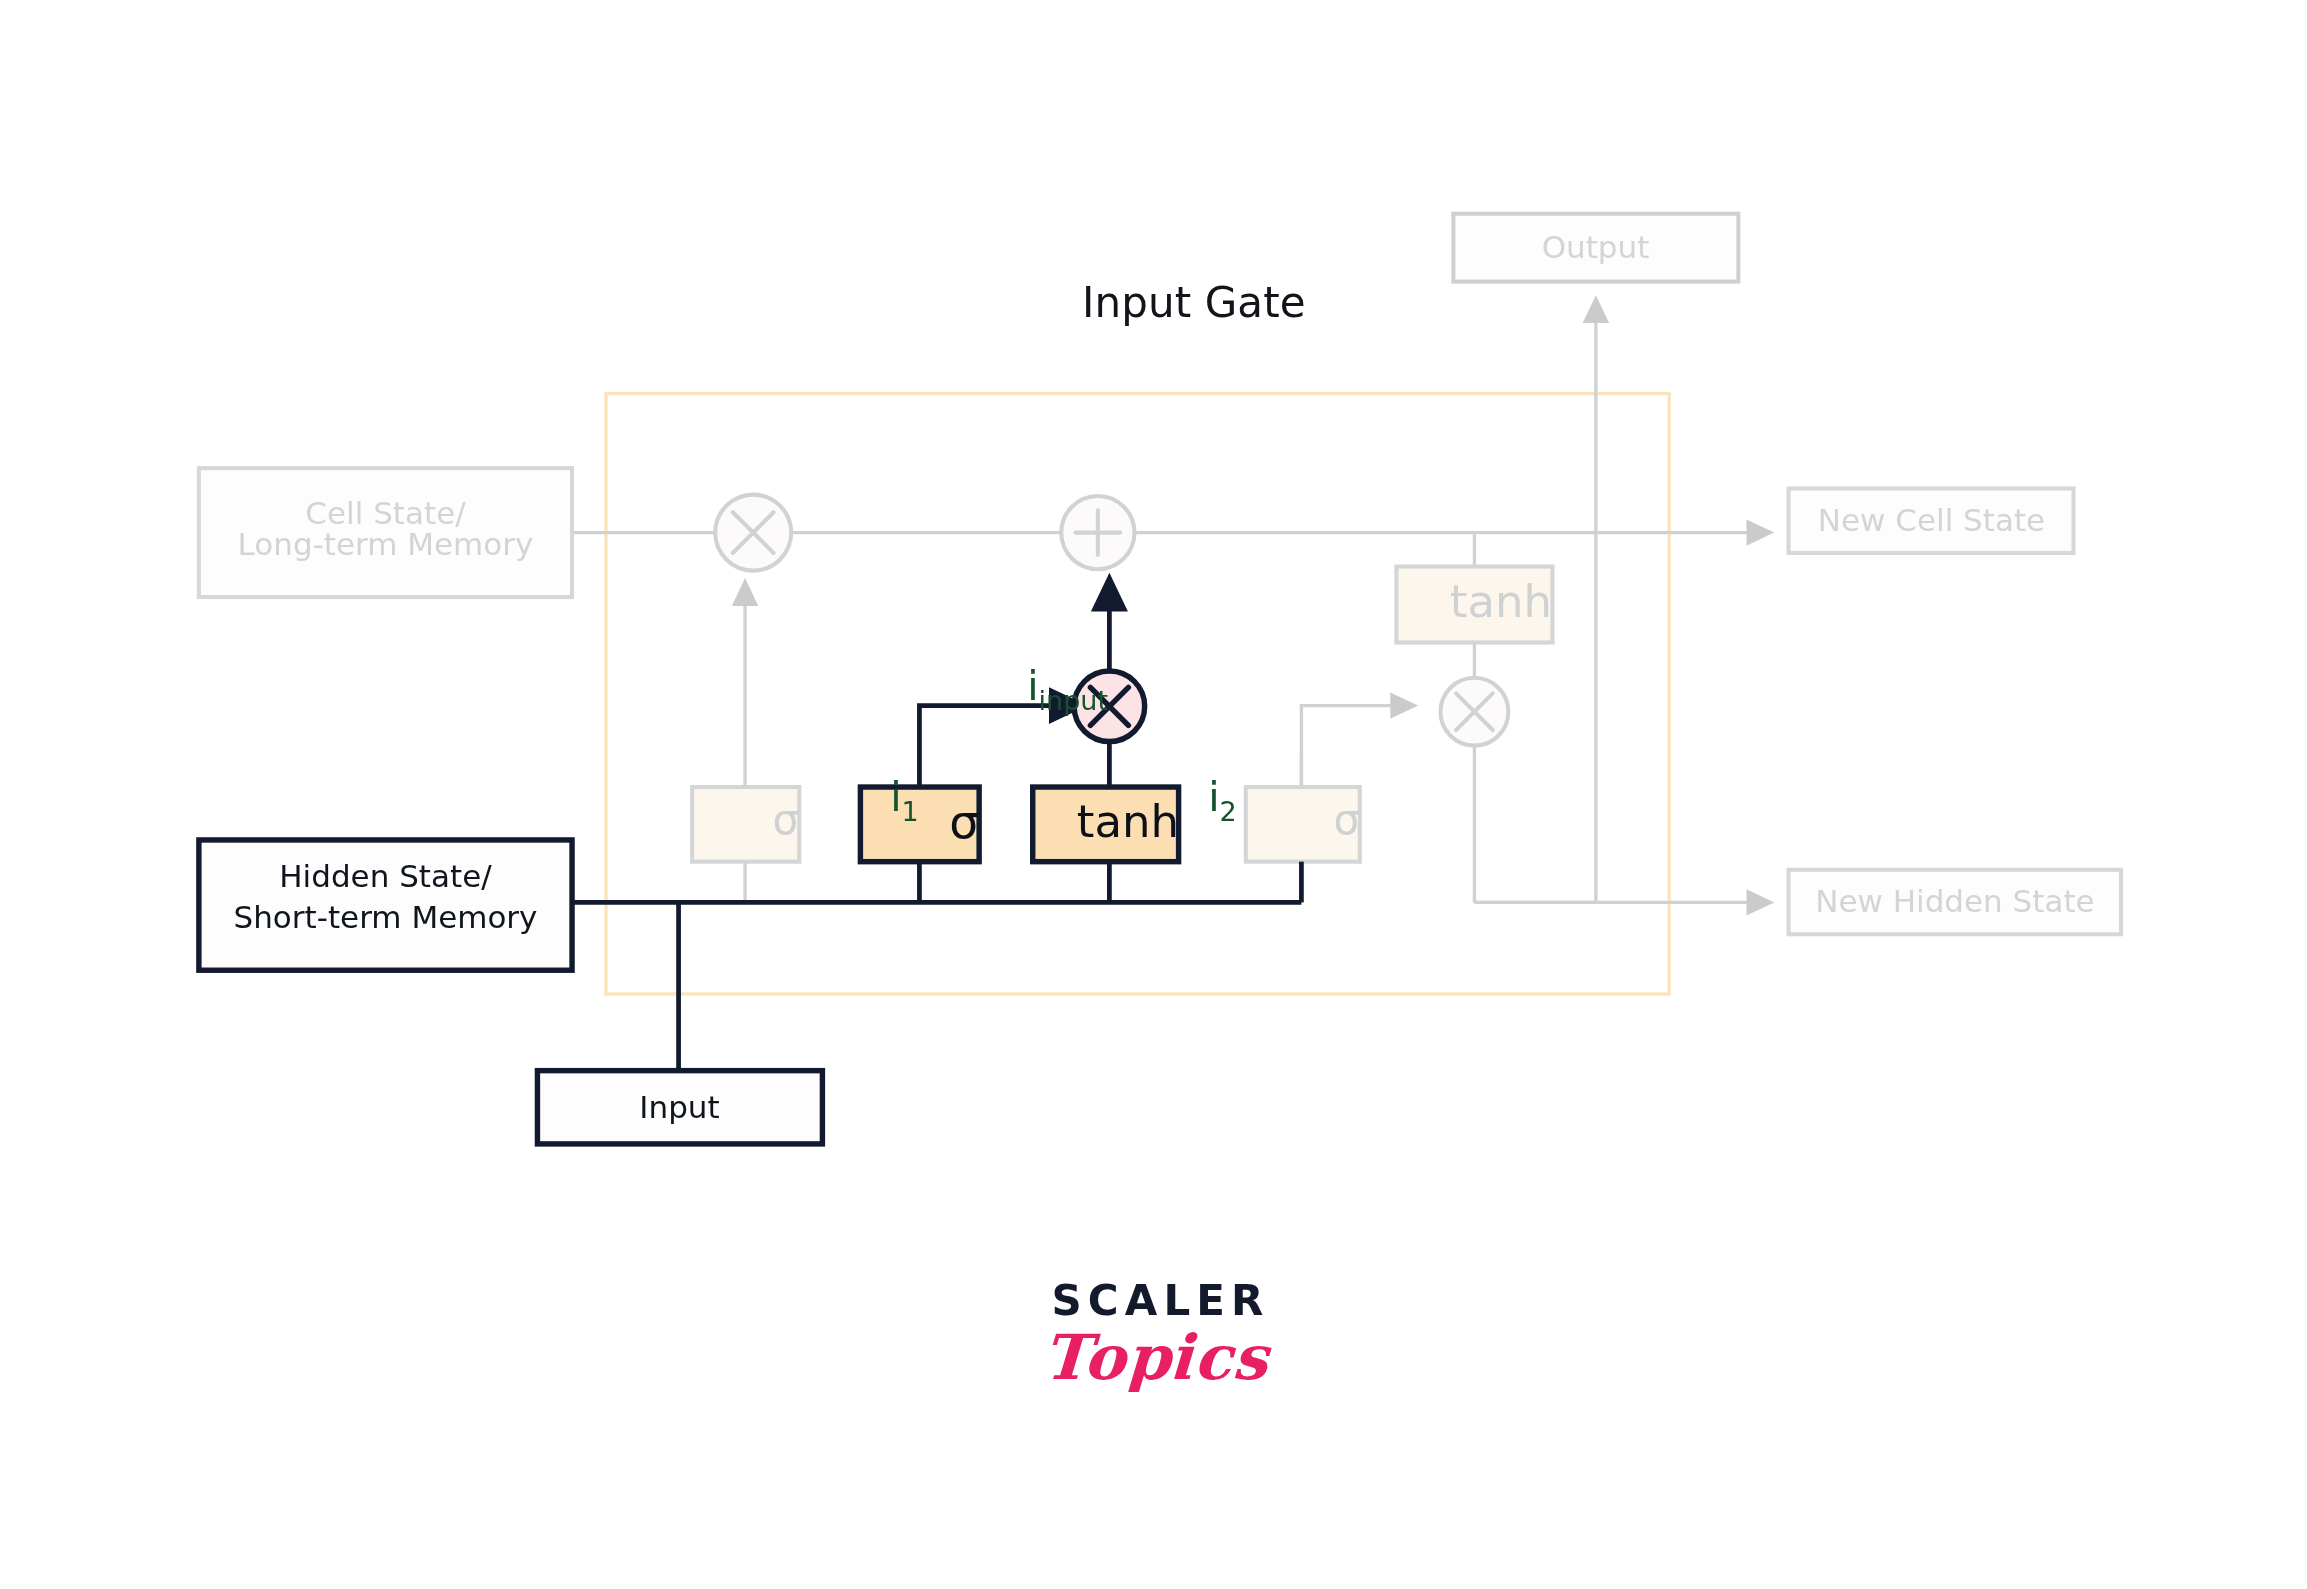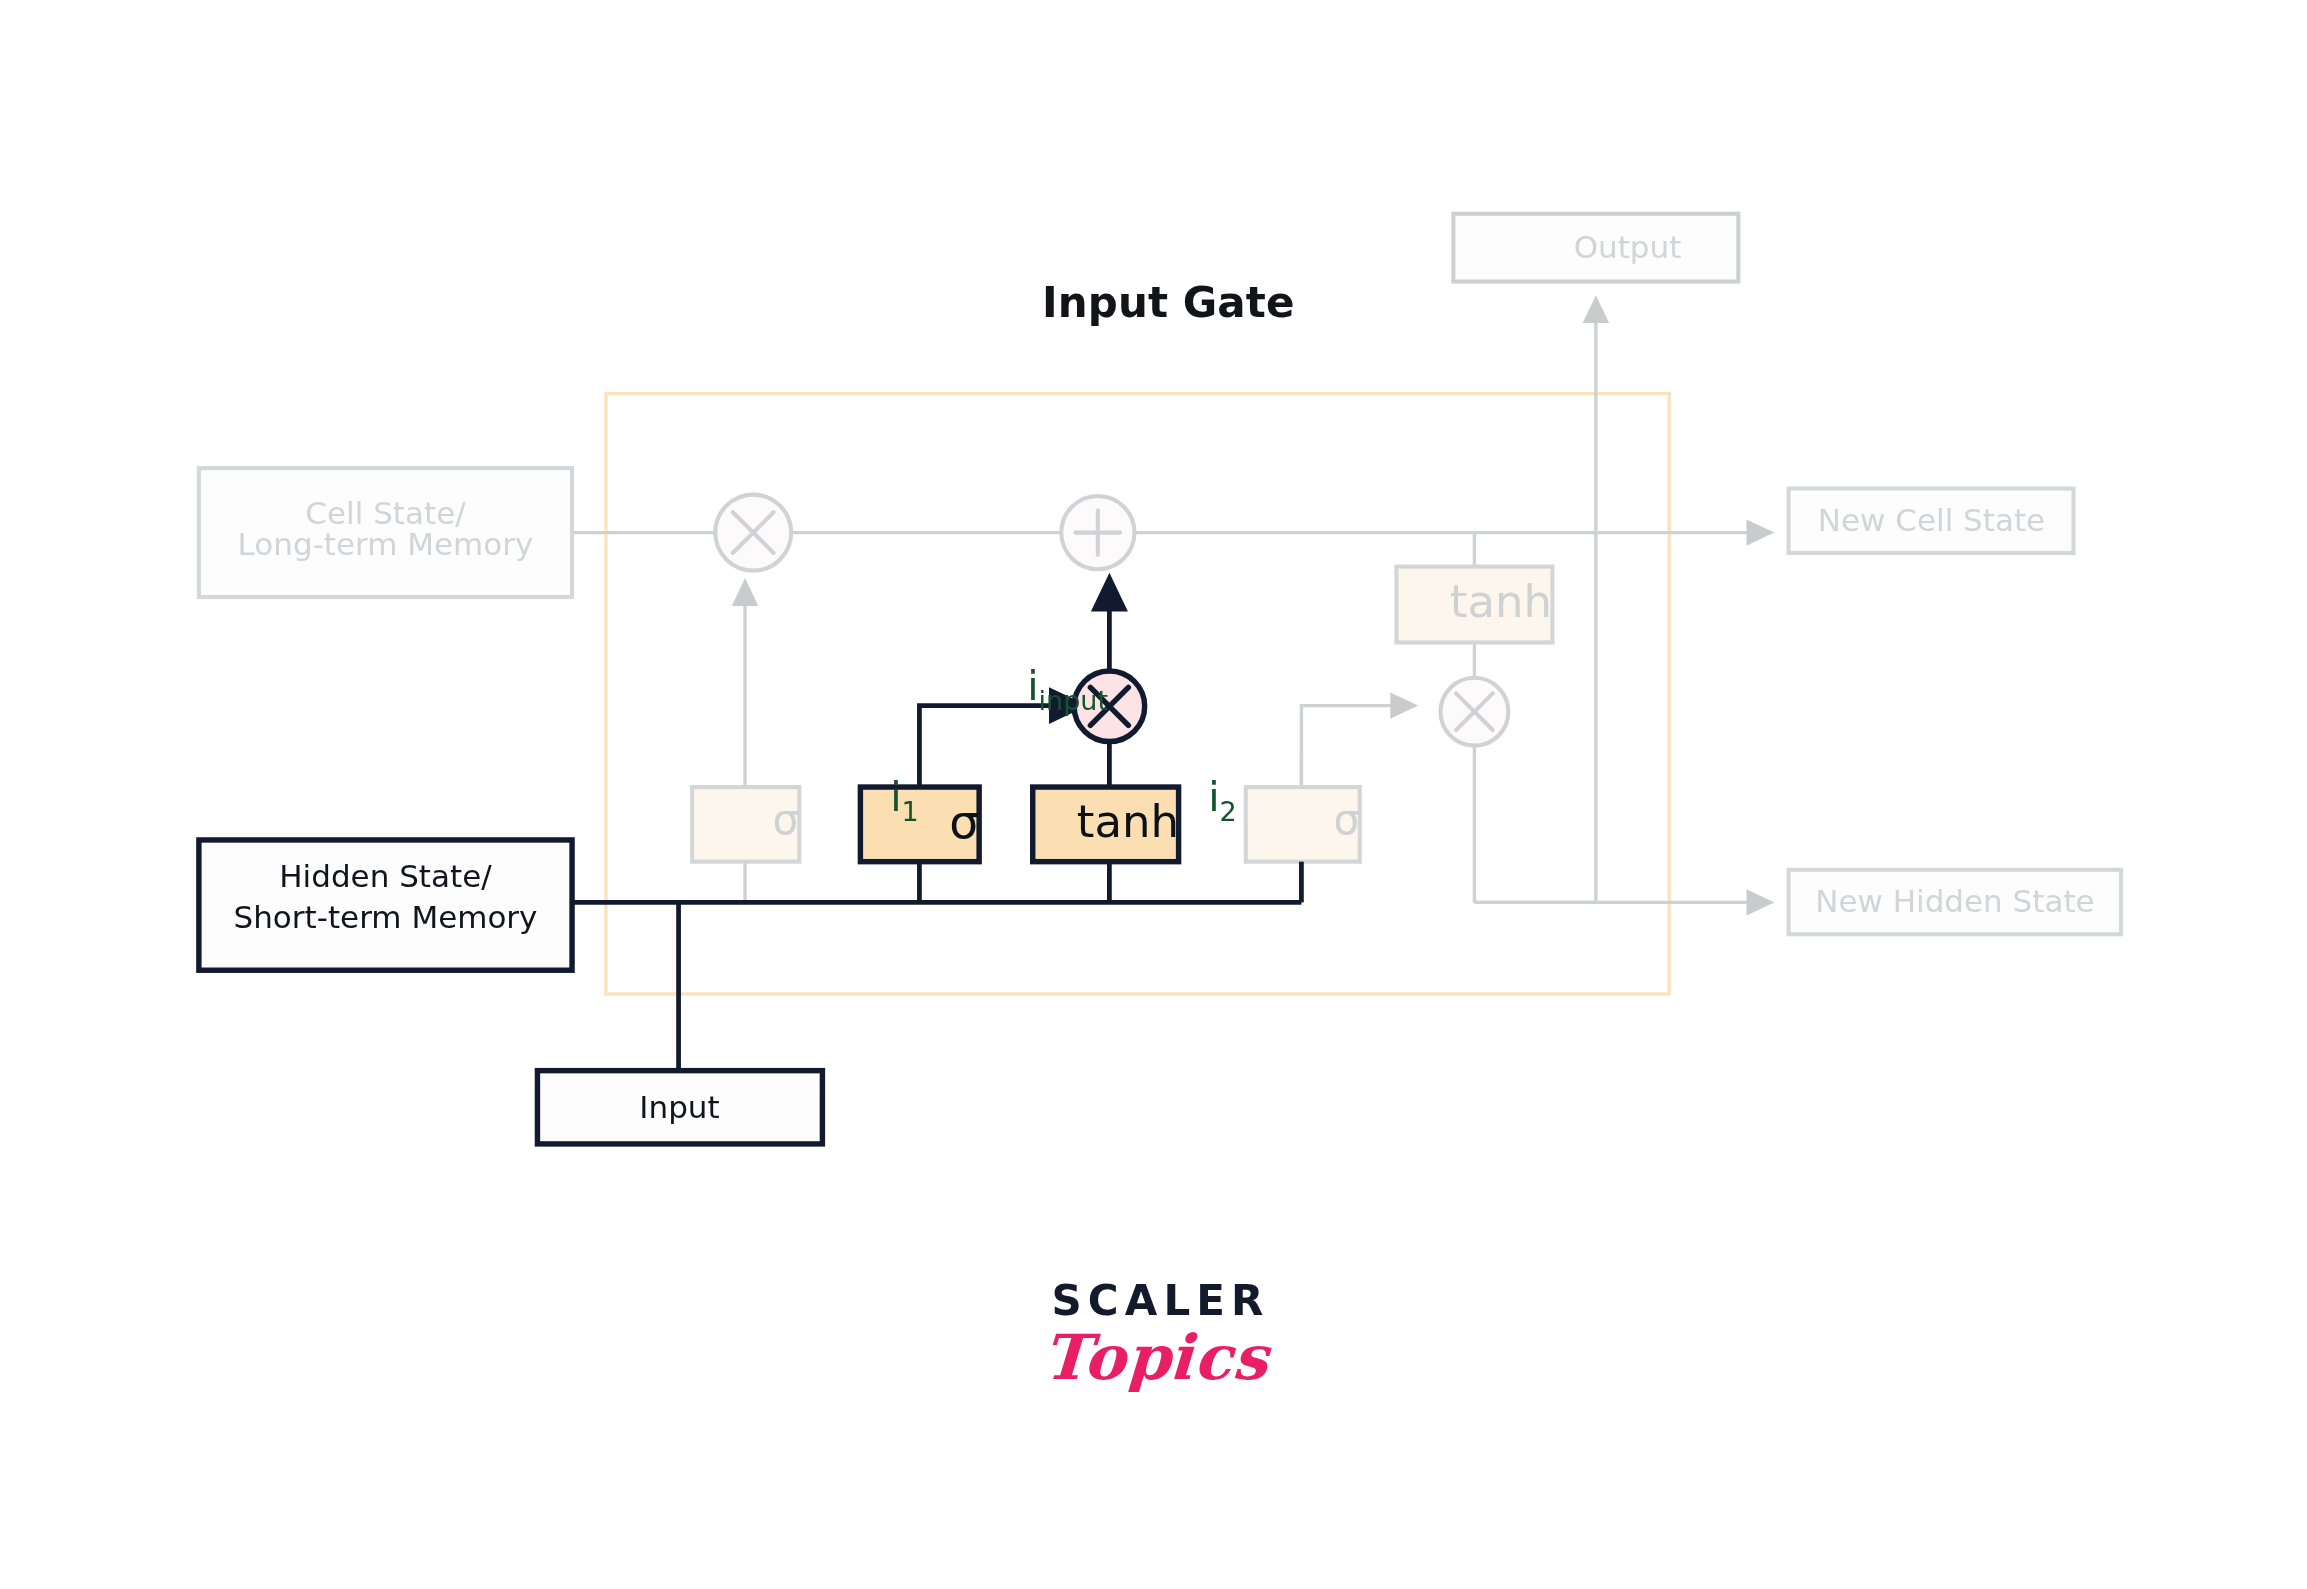--- a/index.html
+++ b/index.html
@@ -7,22 +7,23 @@
     width:2307px;height:1589px;
     font-family:"DejaVu Sans","Liberation Sans",sans-serif;
     overflow:hidden;position:relative;
   }
   #stage{position:absolute;inset:0;width:2307px;height:1589px;background:#fff;}
   svg.canvas{position:absolute;left:0;top:0;width:2307px;height:1589px;}
 
   .txt{position:absolute;white-space:pre;}
 
   .title{
-    font-size:42px;font-weight:700;color:#111418;
+    font-size:42px;font-weight:400;color:#111418;
     letter-spacing:0.1px;
+    margin-left:40px;
   }
 
   
   .boxlabel{font-size:31px;line-height:1.22;text-align:center;}
   .boxlabel.dim{color:#d2d4d6;}
   .boxlabel.dark{color:#10141c;}
 
   .fnlabel{font-size:42px;line-height:1;text-align:right;}
   .fnlabel.dim{color:#cfd1d3;}
   .fnlabel.dark{color:#0d1117;}
@@ -159,21 +160,21 @@
   <div class="txt title" style="left:1042px;top:278px;">Input Gate</div>
 
   <div class="txt boxlabel dim" style="left:199px;top:495px;width:373px;">Cell State/</div>
   <div class="txt boxlabel dim" style="left:199px;top:526px;width:373px;">Long-term Memory</div>
 
   <div class="txt boxlabel dark" style="left:199px;top:858px;width:373px;">Hidden State/</div>
   <div class="txt boxlabel dark" style="left:199px;top:899px;width:373px;">Short-term Memory</div>
 
   <div class="txt boxlabel dark" style="left:537px;top:1089px;width:285px;">Input</div>
 
-  <div class="txt boxlabel dim" style="left:1453px;top:229px;width:285px;padding-left:32px;">Output</div>
+  <div class="txt boxlabel dim" style="left:1453px;top:229px;width:285px;">Output</div>
 
   <div class="txt boxlabel dim" style="left:1789px;top:502px;width:285px;">New Cell State</div>
 
   <div class="txt boxlabel dim" style="left:1789px;top:883px;width:332px;">New Hidden State</div>
 
   <div class="txt fnlabel dim" style="left:692px;top:799px;width:107px;">σ</div>
 
   <div class="txt fnlabel dark" style="left:860px;top:798px;width:119px;font-size:47px;">σ</div>
 
   <div class="txt fnlabel dark" style="left:1033px;top:799px;width:146px;font-size:45px;">tanh</div>

